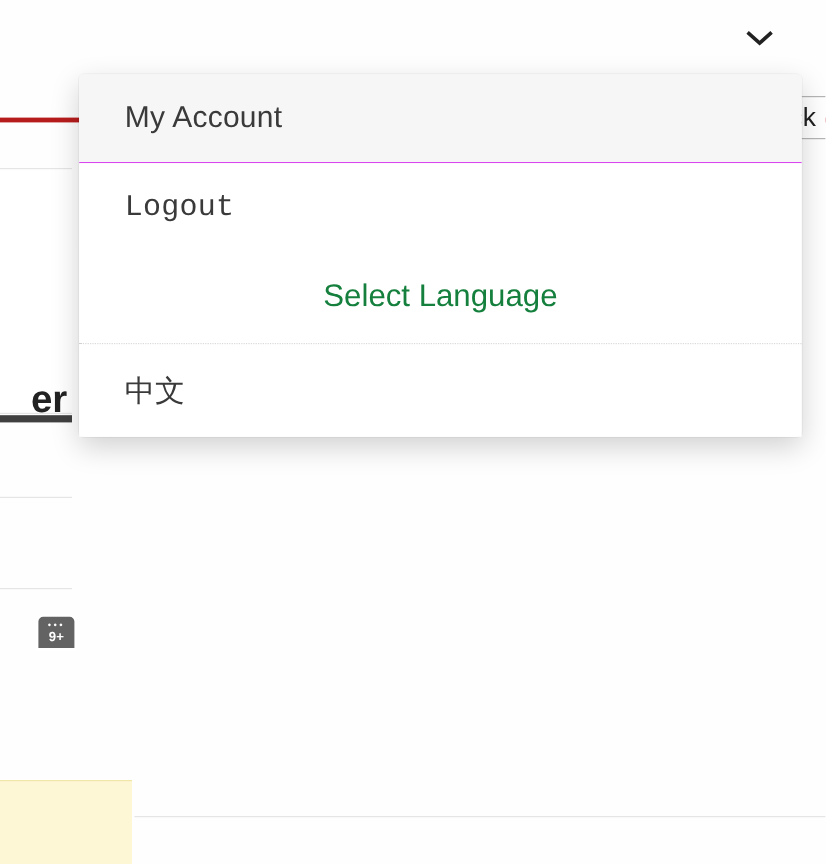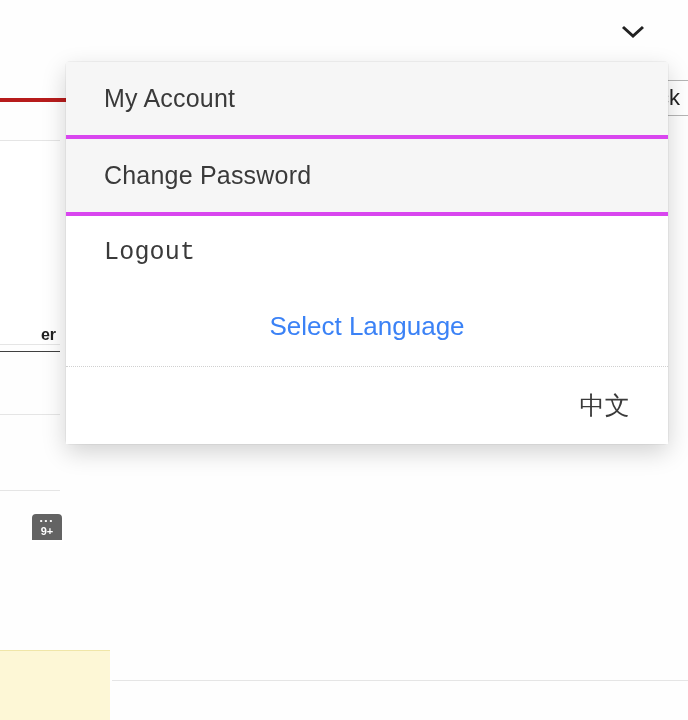--- a/index.html
+++ b/index.html
@@ -17,22 +17,22 @@
     left: 0; top: 98px; width: 100%; height: 4px;
     background: #b71c1c;
   }
   .bg-strip {
     position: absolute; left: 0; width: 60px; background: #fff;
   }
   .bg-side1 { top: 140px; height: 205px; border-top: 1px solid #e5e5e5; border-bottom: 1px solid #e5e5e5;}
   .bg-side-label {
     position: absolute; left: 0; top: 318px; height: 34px; width: 60px;
     display: flex; align-items: center; justify-content: flex-end;
-    font-size: 16px; font-weight: 600; color: #222; padding-right: 4px;
-    border-bottom: 1px solid #404040;
+    font-size: 32px; font-weight: 600; color: #222; padding-right: 4px;
+    border-bottom: 6px solid #404040;
   }
   .bg-side2a { position:absolute; left:0; top:414px; width:60px; height:1px; background:#e5e5e5;}
   .bg-side2b { position:absolute; left:0; top:490px; width:60px; height:1px; background:#e5e5e5;}
 
   .bg-badge {
     position: absolute; left: 30px; top: 512px;
     width: 34px; height: 30px;
     background: #636363; border-radius: 6px 6px 0 0;
     border: 2px solid #fff;
     color: #fff; display: flex; flex-direction: column; align-items: center; justify-content: center;
@@ -69,30 +69,30 @@
   .dropdown {
     position: absolute; left: 66px; top: 62px; right: 20px;
     background: #fff;
     border-radius: 4px;
     box-shadow: 0 8px 24px rgba(0,0,0,0.18), 0 0 0 1px rgba(0,0,0,0.04);
   }
   .menu-item {
     padding: 22px 38px;
     font-size: 25px;
     color: #3a3a3a;
-    border-bottom: 4px solid #d946ef;
+    border-bottom: 1px solid #d946ef;
     cursor: pointer; background:#fff;
     letter-spacing: 0.2px;
   }
-  .menu-item:last-child { border-bottom: none; text-align: right; }
+  .menu-item:last-child { border-bottom: none; }
   .menu-item.hover { background: #f6f6f6; }
   .menu-header {
     text-align: center;
     font-size: 26px;
-    color: #3b82f6;
+    color: #15803d;
     padding: 28px 38px 24px;
     border-bottom: 1px dotted #d0d0d0;
     cursor: default; background:#fff;
   }
   .logout-block { border-bottom: none; padding-bottom: 16px; font-family: Liberation Mono, monospace;}
 </style>
 </head>
 <body>
 
 <div class="bg-redline"></div>
@@ -114,23 +114,20 @@
       </svg>
   </span>
 </div>
 
 <div class="tooltip">Click</div>
 
 <div class="dropdown">
   <div class="menu-item hover">
     <span>My Account</span>
   </div>
-  <div class="menu-item hover">
-    <span>Change Password</span>
-  </div>
   <div class="menu-item logout-block">
     <span>Logout</span>
   </div>
   <div class="menu-header">Select Language</div>
   <div class="menu-item">
     <span>中文</span>
   </div>
 </div>
 
 </body></html>

